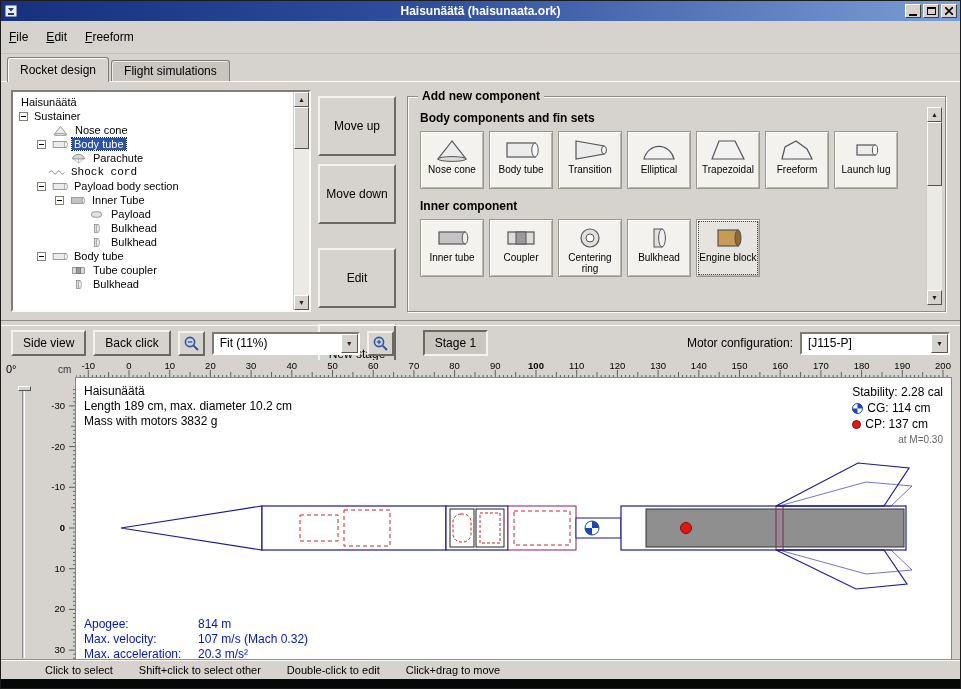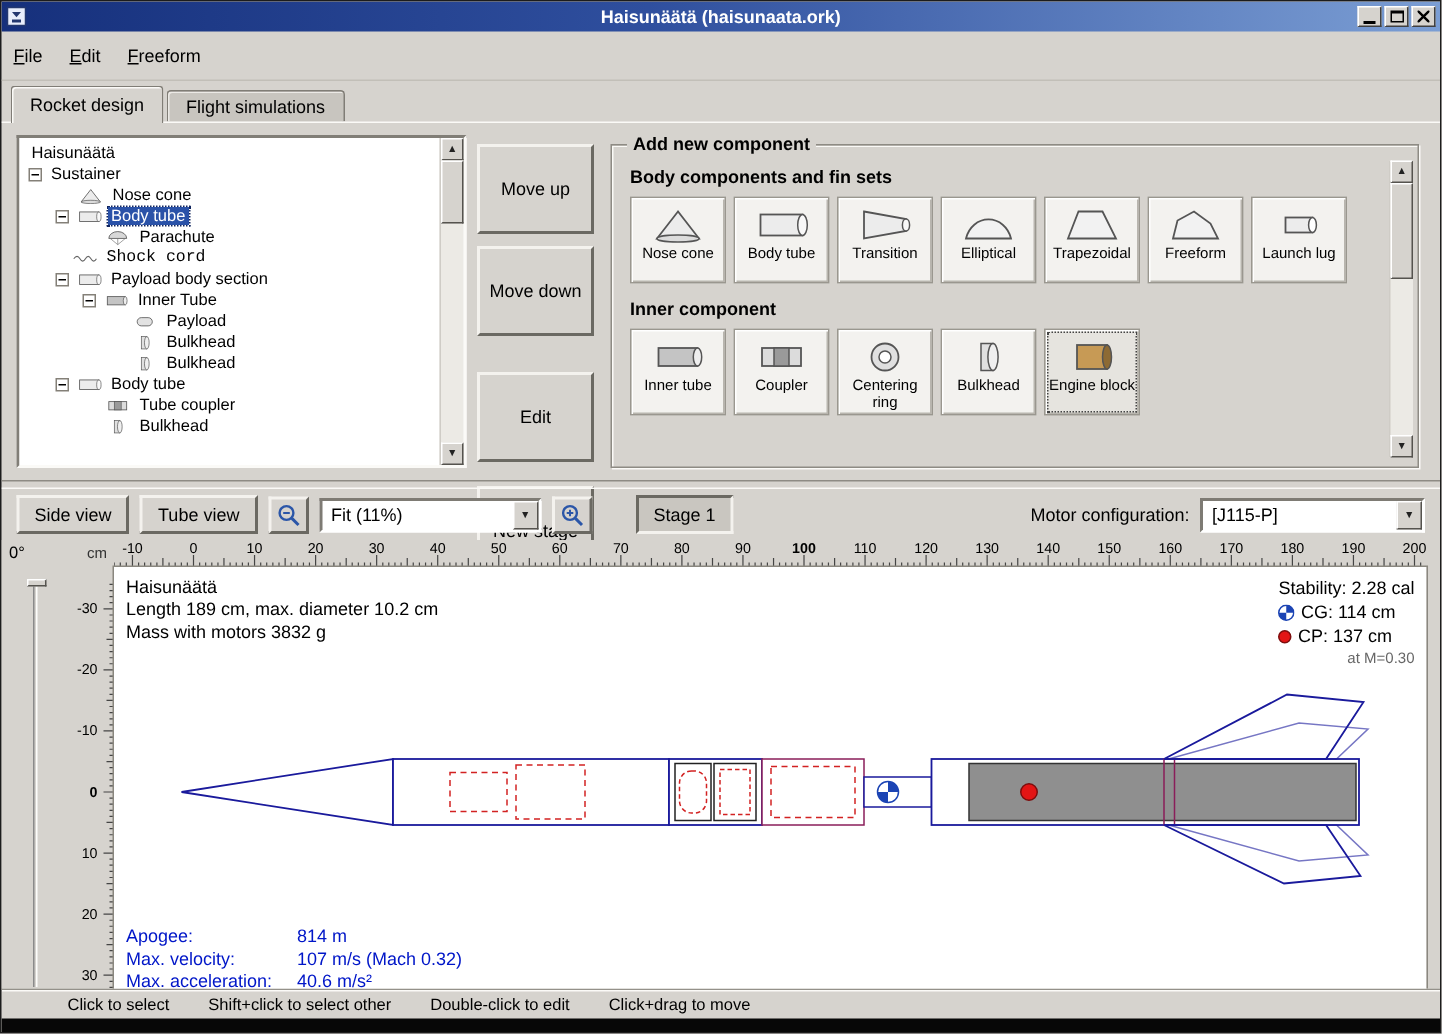--- a/index.html
+++ b/index.html
@@ -416,21 +416,21 @@
           </div>
         <div class="sb-btn">▼</div>
       </div>
     </div>
   </div>
 
   <div class="divider"></div>
 
   <div class="view-toolbar">
     <button class="btn tool-btn">Side view</button>
-    <button class="btn tool-btn">Tube view</button>
+    <button class="btn tool-btn">Back click</button>
     <button class="btn icon-btn">
       <svg width="17" height="17" viewBox="0 0 17 17">
           <circle cx="7" cy="7" r="4.6" fill="none" stroke="#2b56a8" stroke-width="1.6"></circle>
           <line x1="10.6" y1="10.6" x2="15" y2="15" stroke="#2b56a8" stroke-width="2"></line>
           <line x1="4.8" y1="7" x2="9.2" y2="7" stroke="#2b56a8" stroke-width="1.3"></line>
         </svg>
     </button>
     <div class="dropdown zoom-dd">
       <span class="dd-value">Fit (11%)</span>
       <span class="dd-arrow">▼</span>
@@ -842,21 +842,21 @@
         <div class="frow">
             <span class="flabel">Apogee:</span>
             <span>814 m</span>
           </div>
         <div class="frow">
             <span class="flabel">Max. velocity:</span>
             <span>107 m/s  (Mach 0.32)</span>
           </div>
         <div class="frow">
             <span class="flabel">Max. acceleration:</span>
-            <span>40.6 m/s²</span>
+            <span>20.3 m/s²</span>
           </div>
       </div>
     </div>
   </div>
 
   <div class="statusbar">
     <span>Click to select</span>
     <span>Shift+click to select other</span>
     <span>Double-click to edit</span>
     <span>Click+drag to move</span>

